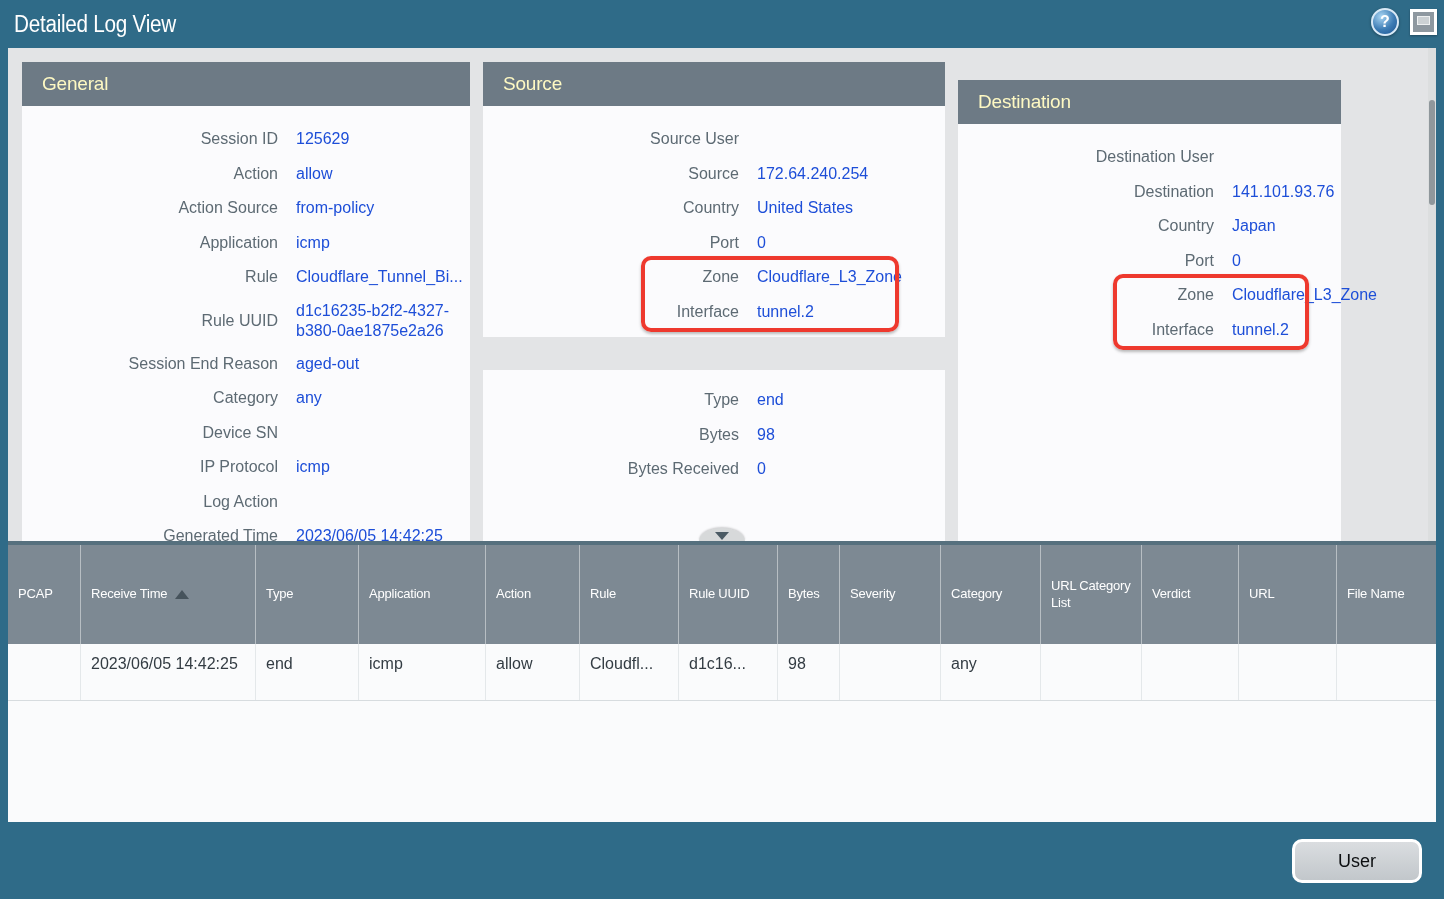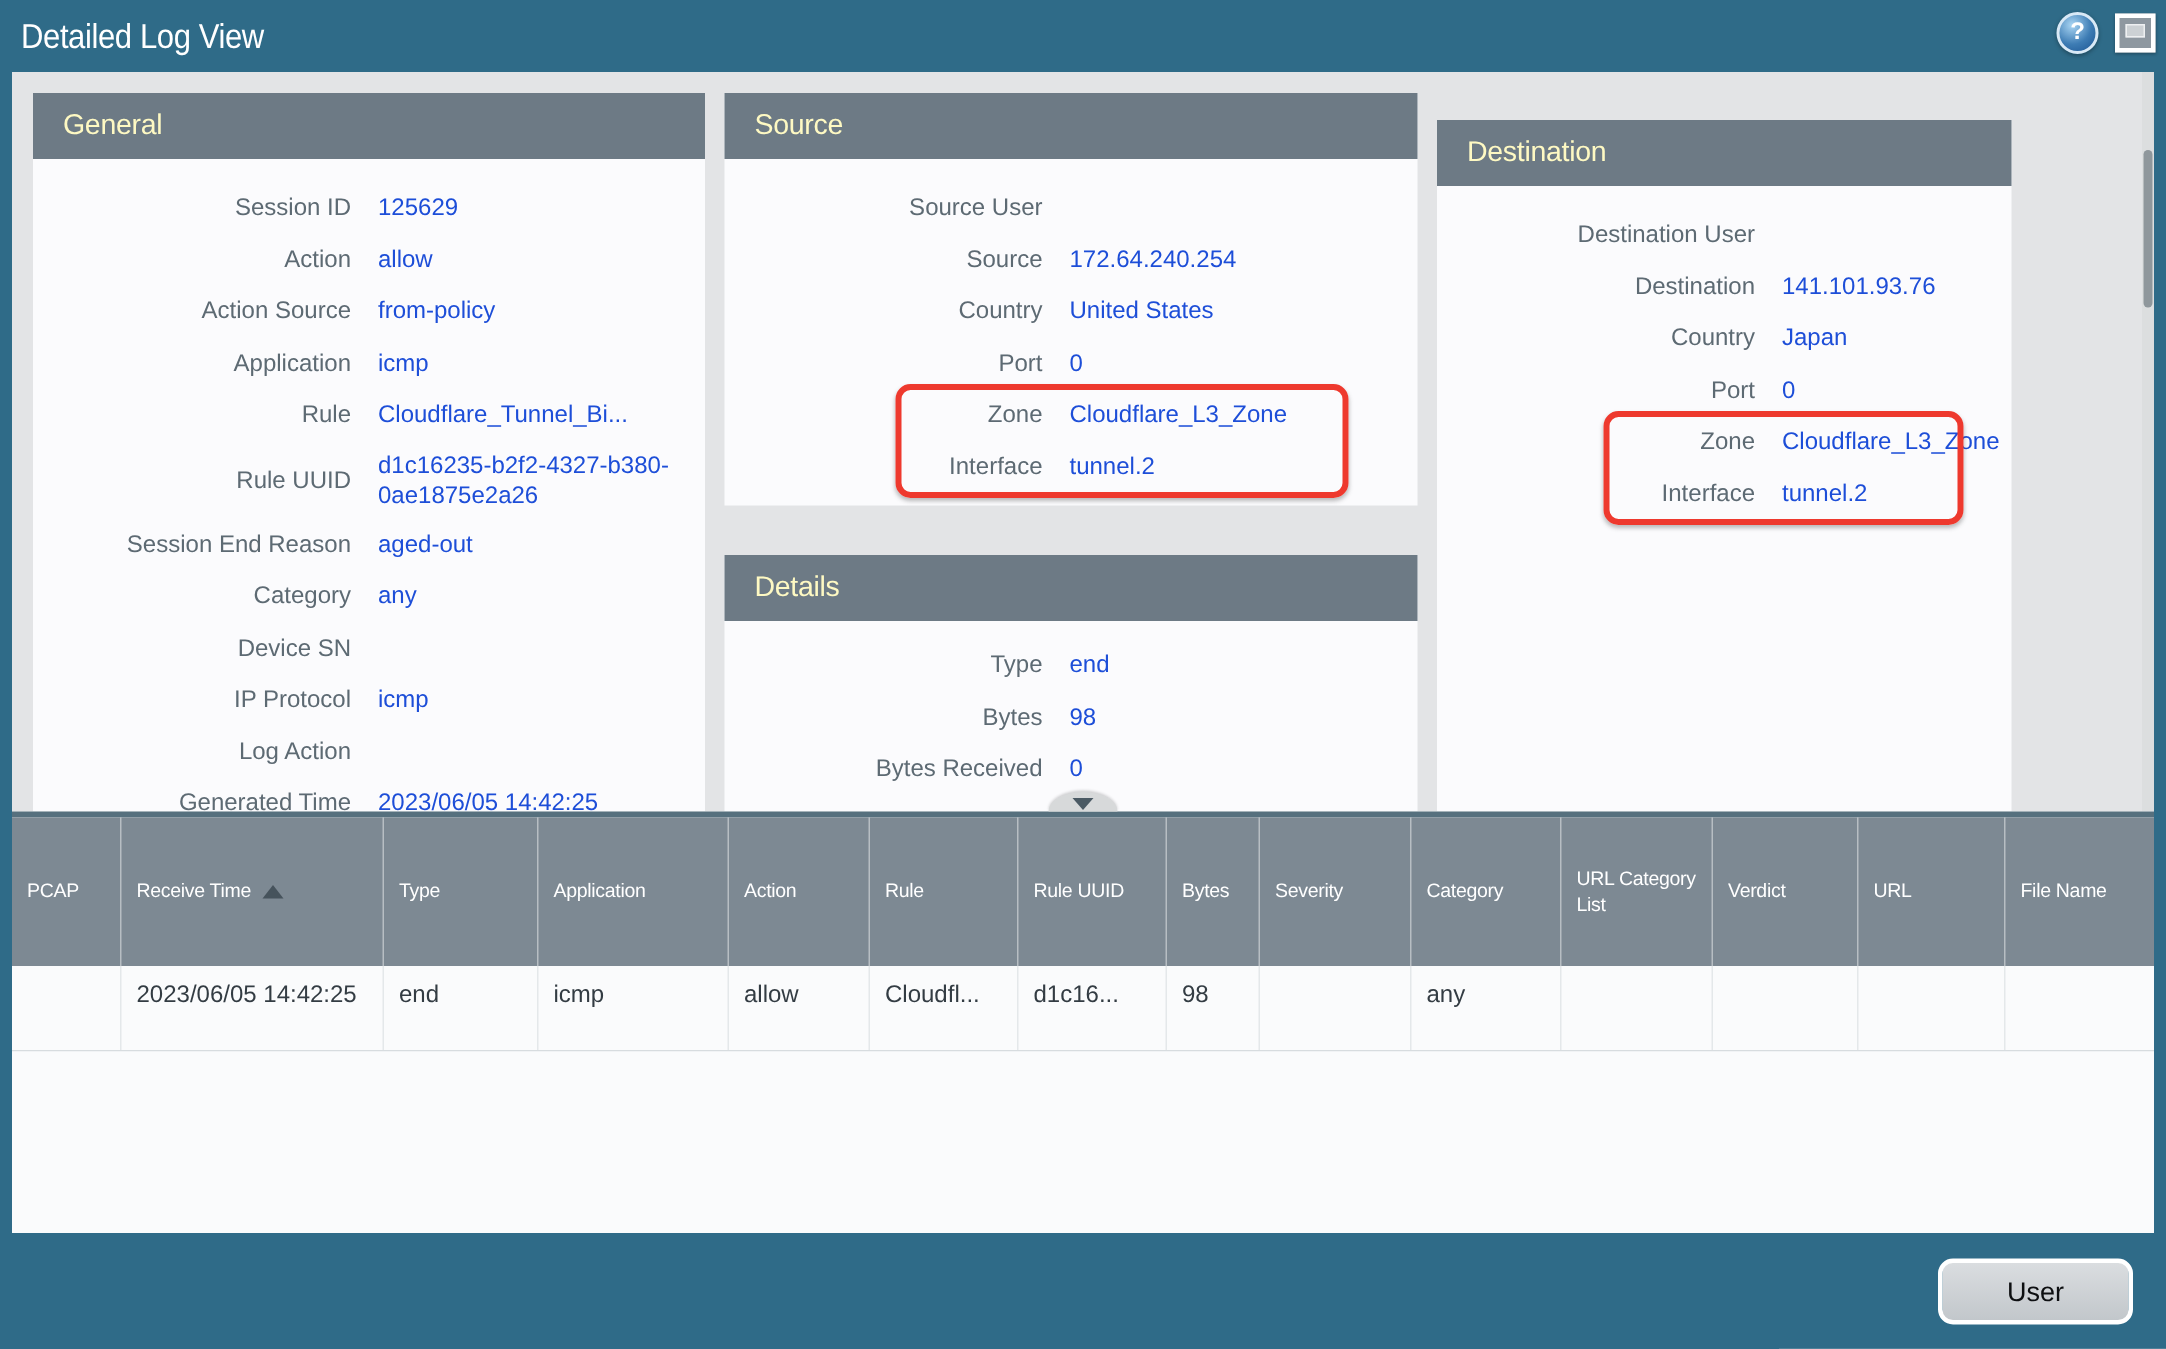--- a/index.html
+++ b/index.html
@@ -20,21 +20,21 @@
          border:3px solid #ffffff;box-shadow:0 1px 2px rgba(0,0,0,.3);cursor:pointer;}
   .win-icon-inner{width:13px;height:9px;background:#ccd1d4;border:1px solid #eef0f1;margin:4px auto 0;}
 
   
   .content{position:absolute;left:8px;top:48px;width:1428px;height:774px;background:#e3e4e6;}
   .top-section{position:absolute;left:0;top:0;width:1428px;height:493px;overflow:hidden;}
 
   .panel{position:absolute;background:#fbfbfd;}
   .panel-header{height:44px;background:#6d7a85;color:#fef9c3;font-size:19px;line-height:44px;
          padding-left:20px;letter-spacing:-.2px;}
-  .panel-body{padding:16px 16px 0;}
+  .panel-body{padding:16px 16px 0;margin-left:44px;}
   .panel-body.details-pad{padding-top:13px;}
 
   .frow{display:flex;align-items:center;height:34.5px;}
   .frow.tall{height:52px;}
   .flabel{width:196px;min-width:196px;text-align:right;color:#5d6a73;font-size:16px;}
   .fvalue{margin-left:18px;color:#1d4ed8;font-size:16px;flex:1;}
   .frow.tall .fvalue{line-height:1.22;word-break:break-all;max-width:212px;}
 
   .panel-general{left:14px;top:14px;width:448px;height:560px;}
   .panel-source{left:475px;top:14px;width:462px;height:275px;}
@@ -183,21 +183,20 @@
             <div class="frow">
                 <div class="flabel">Interface</div>
                 <div class="fvalue">tunnel.2</div>
               </div>
             <div class="red-box src"></div>
           </div>
         </div>
       </div>
 
       <div class="panel panel-details">
-        <div class="panel-header">Details</div>
         <div class="panel-body details-pad">
           <div class="frow">
               <div class="flabel">Type</div>
               <div class="fvalue">end</div>
             </div>
           <div class="frow">
               <div class="flabel">Bytes</div>
               <div class="fvalue">98</div>
             </div>
           <div class="frow">

